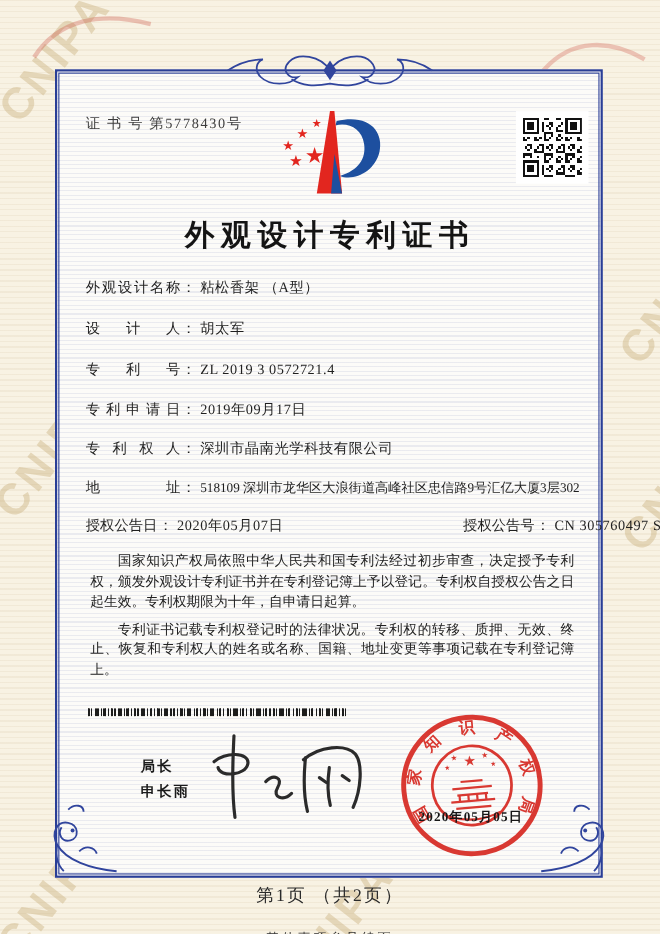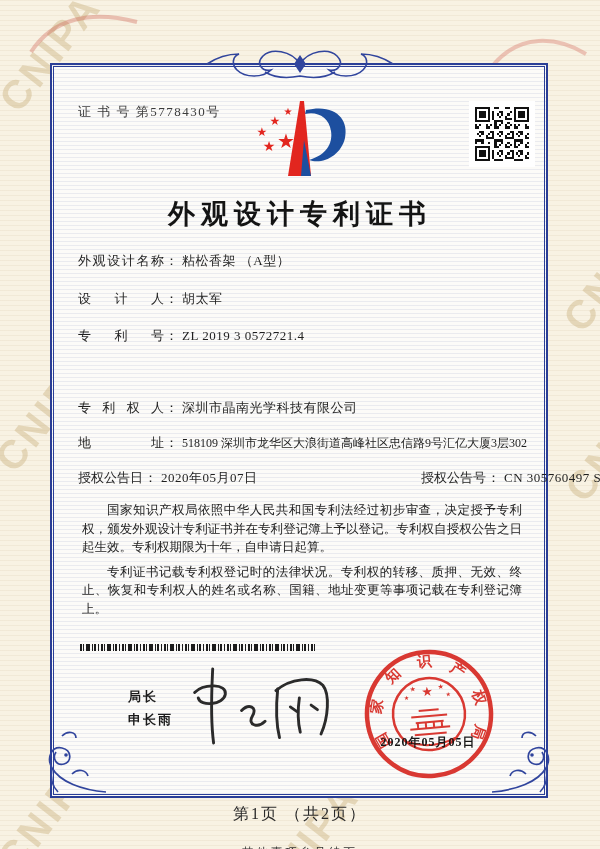--- a/index.html
+++ b/index.html
@@ -302,20 +302,23 @@
 
   <div class="row" style="top:252px">
     <span class="lab">外观设计名称</span><span class="col">：</span><span class="val">粘松香架 （A型）</span>
   </div>
   <div class="row" style="top:290px">
     <span class="lab">设计人</span><span class="col">：</span><span class="val">胡太军</span>
   </div>
   <div class="row" style="top:327px">
     <span class="lab">专利号</span><span class="col">：</span><span class="val">ZL 2019 3 0572721.4</span>
   </div>
+  <div class="row" style="top:363px">
+    <span class="lab">专利申请日</span><span class="col">：</span><span class="val">2019年09月17日</span>
+  </div>
   <div class="row" style="top:399px">
     <span class="lab">专利权人</span><span class="col">：</span><span class="val">深圳市晶南光学科技有限公司</span>
   </div>
   <div class="row small" style="top:434px">
     <span class="lab">地址</span><span class="col">：</span><span class="val">518109 深圳市龙华区大浪街道高峰社区忠信路9号汇亿大厦3层302</span>
   </div>
   <div class="row" style="top:469px">
     <span>
       <span>授权公告日</span><span class="col">：</span><span class="val">2020年05月07日</span>
     </span>

